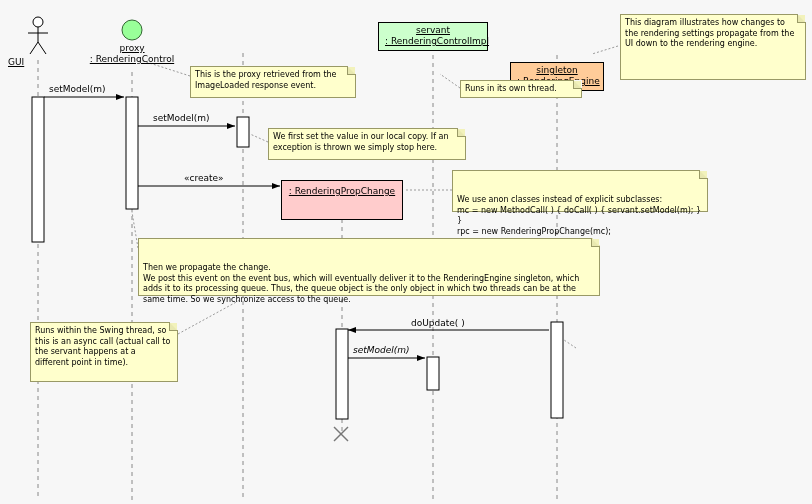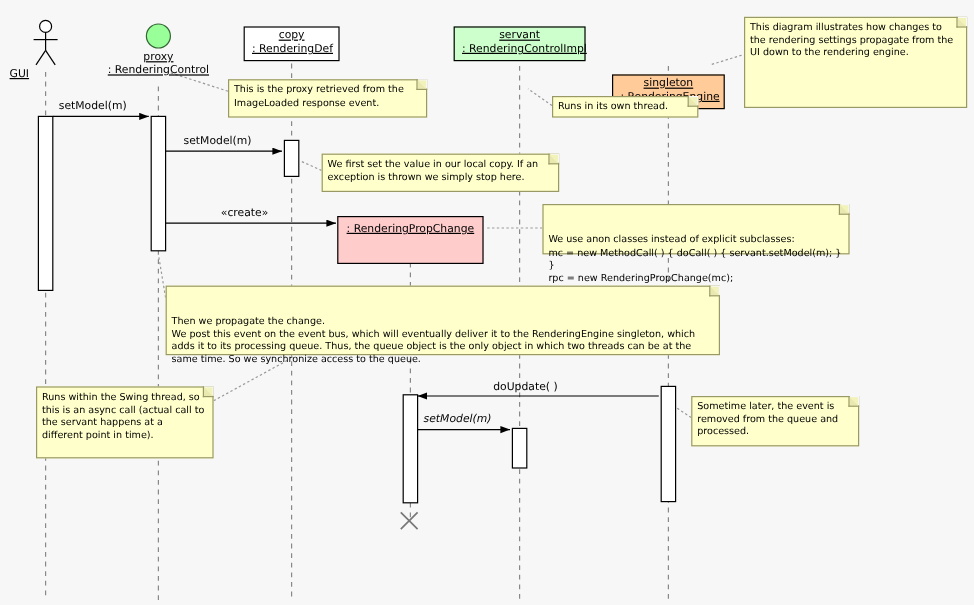--- a/index.html
+++ b/index.html
@@ -144,24 +144,20 @@
 
   <div class="actor-label" style="left:8px;top:57px;">
     <span>GUI</span>
   </div>
 
   <div class="proxy-label" style="left:72px;top:43px;">
     <div class="pl1">proxy</div>
     <div class="pl2">: RenderingControl</div>
   </div>
 
-  <div class="node lifebox box-copy" style="left:203px;top:22px;width:80px;">
-    <div class="l1">copy</div>
-    <div class="l2">: RenderingDef</div>
-  </div>
 
   <div class="node lifebox box-servant" style="left:378px;top:22px;width:110px;">
     <div class="l1">servant</div>
     <div class="l2">: RenderingControlImpl</div>
   </div>
 
   <div class="node lifebox box-singleton" style="left:510px;top:22px;width:94px;">
     <div class="l1">singleton</div>
     <div class="l2">: RenderingEngine</div>
   </div>
@@ -169,21 +165,21 @@
   <div class="node lifebox box-created" style="left:281px;top:180px;width:122px;padding-top:5px;padding-bottom:22px;">
     <div class="l2">: RenderingPropChange</div>
   </div>
 
   <div class="msg" style="left:49px;top:84px;">setModel(m)</div>
   <div class="msg" style="left:153px;top:113px;">setModel(m)</div>
   <div class="msg" style="left:184px;top:173px;">«create»</div>
   <div class="msg" style="left:411px;top:318px;">doUpdate( )</div>
   <div class="msg msg-i" style="left:353px;top:345px;">setModel(m)</div>
 
-  <div class="note" style="left:620px;top:14px;width:186px;height:76px;">
+  <div class="note" style="left:620px;top:14px;width:186px;height:66px;">
     <div class="fold"></div>
     <span>This diagram illustrates how changes to the rendering settings propagate from the UI down to the rendering engine.</span>
   </div>
 
   <div class="note" style="left:190px;top:66px;width:166px;height:32px;">
     <div class="fold"></div>
     <span>This is the proxy retrieved from the ImageLoaded response event.</span>
   </div>
 
   <div class="note" style="left:460px;top:80px;width:122px;height:18px;">
@@ -207,18 +203,14 @@
     <div class="fold"></div>
     <span>Then we propagate the change.
 We post this event on the event bus, which will eventually deliver it to the RenderingEngine singleton, which adds it to its processing queue. Thus, the queue object is the only object in which two threads can be at the same time. So we synchronize access to the queue.</span>
   </div>
 
   <div class="note" style="left:30px;top:322px;width:148px;height:60px;">
     <div class="fold"></div>
     <span>Runs within the Swing thread, so this is an async call (actual call to the servant happens at a different point in time).</span>
   </div>
 
-  <div class="note" style="left:576px;top:330px;width:140px;height:42px;">
-    <div class="fold"></div>
-    <span>Sometime later, the event is removed from the queue and processed.</span>
-  </div>
 
 </div>
 
 </body></html>

